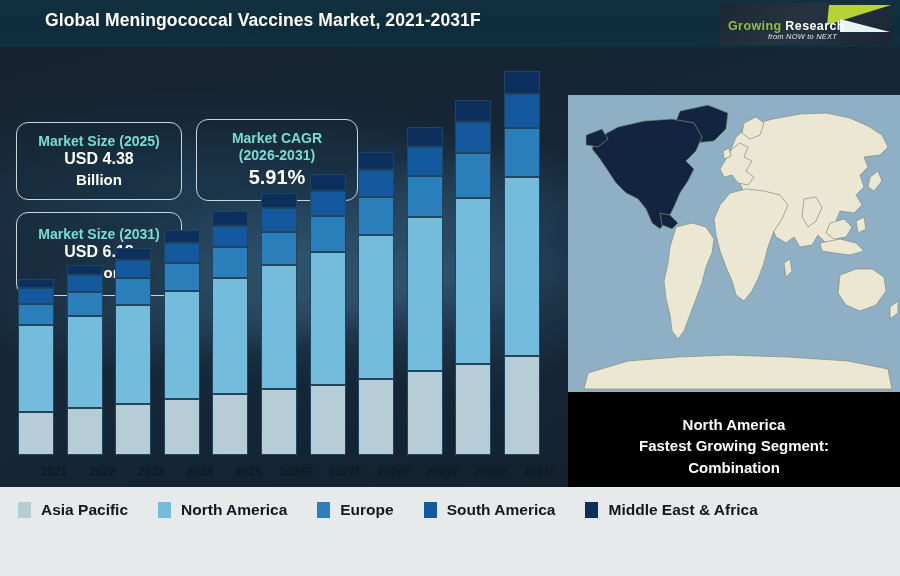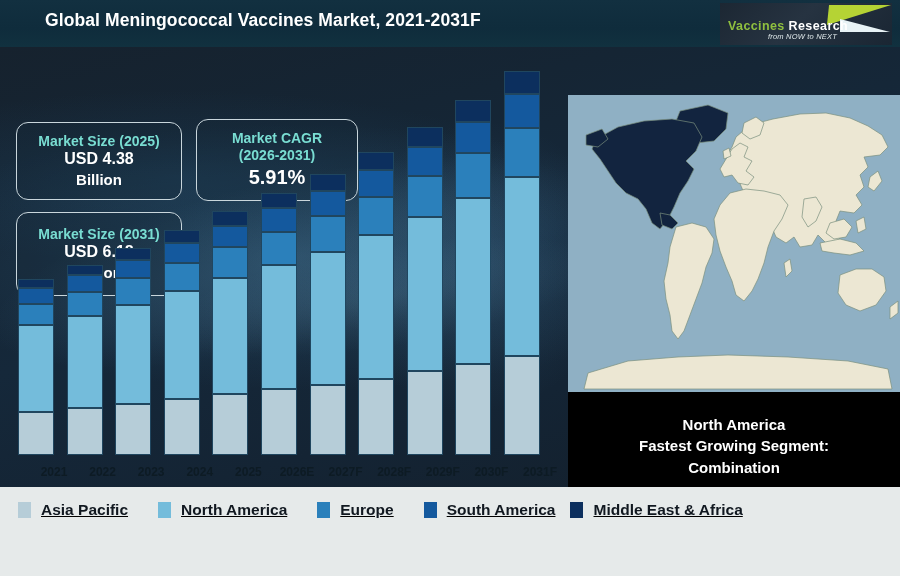--- a/index.html
+++ b/index.html
@@ -115,21 +115,21 @@
     display:flex;flex-direction:column;align-items:center;justify-content:center;
     text-align:center;
   }
   .infobox div{font-size:15px;font-weight:bold;line-height:1.42;}
 
   
   .legend{
     position:absolute;left:0;top:487px;width:900px;height:46px;
     background:#e6eaea;display:flex;align-items:center;
   }
-  .legend-item{display:flex;align-items:center;margin-left:18px;text-decoration:underline;}
+  .legend-item{display:flex;align-items:center;margin-left:18px;}
   .legend-swatch{width:13px;height:16px;display:inline-block;}
   .legend-label{
     margin-left:10px;font-size:15.5px;font-weight:bold;color:#111820;white-space:nowrap;
   }
 
   
   .footer{
     position:absolute;left:0;top:546px;width:900px;height:30px;
     background:#0f2c3c;
   }
@@ -143,21 +143,21 @@
 <body>
 
 <div class="infographic">
 
   <div class="header">
     <div class="header-title">Global Meningococcal Vaccines Market, 2021-2031F</div>
     <div class="logo">
       <div class="logo-arrow"></div>
       <div class="logo-arrow2"></div>
       <div class="logo-text">
-        <span class="logo-tech">Vaccines</span><span class="logo-research"> Research</span>
+        <span class="logo-tech">Growing</span><span class="logo-research"> Research</span>
       </div>
       <div class="logo-tag">from NOW to NEXT</div>
     </div>
   </div>
 
   <div class="panel">
     <div class="swoosh sw1"></div>
     <div class="swoosh sw2"></div>
     <div class="swoosh sw3"></div>
 
@@ -335,20 +335,20 @@
         <span class="legend-label">North America</span>
       </div>
       <div class="legend-item" style="margin-left: 30px;">
         <span class="legend-swatch" style="background: rgb(43, 128, 187);"></span>
         <span class="legend-label">Europe</span>
       </div>
       <div class="legend-item" style="margin-left: 30px;">
         <span class="legend-swatch" style="background: rgb(20, 89, 158);"></span>
         <span class="legend-label">South America</span>
       </div>
-      <div class="legend-item" style="margin-left: 15px;">
+      <div class="legend-item" style="margin-left: 30px;">
         <span class="legend-swatch" style="background: rgb(12, 47, 94);"></span>
         <span class="legend-label">Middle East &amp; Africa</span>
       </div>
     </div>
 
 
 </div>
 
 </body></html>

